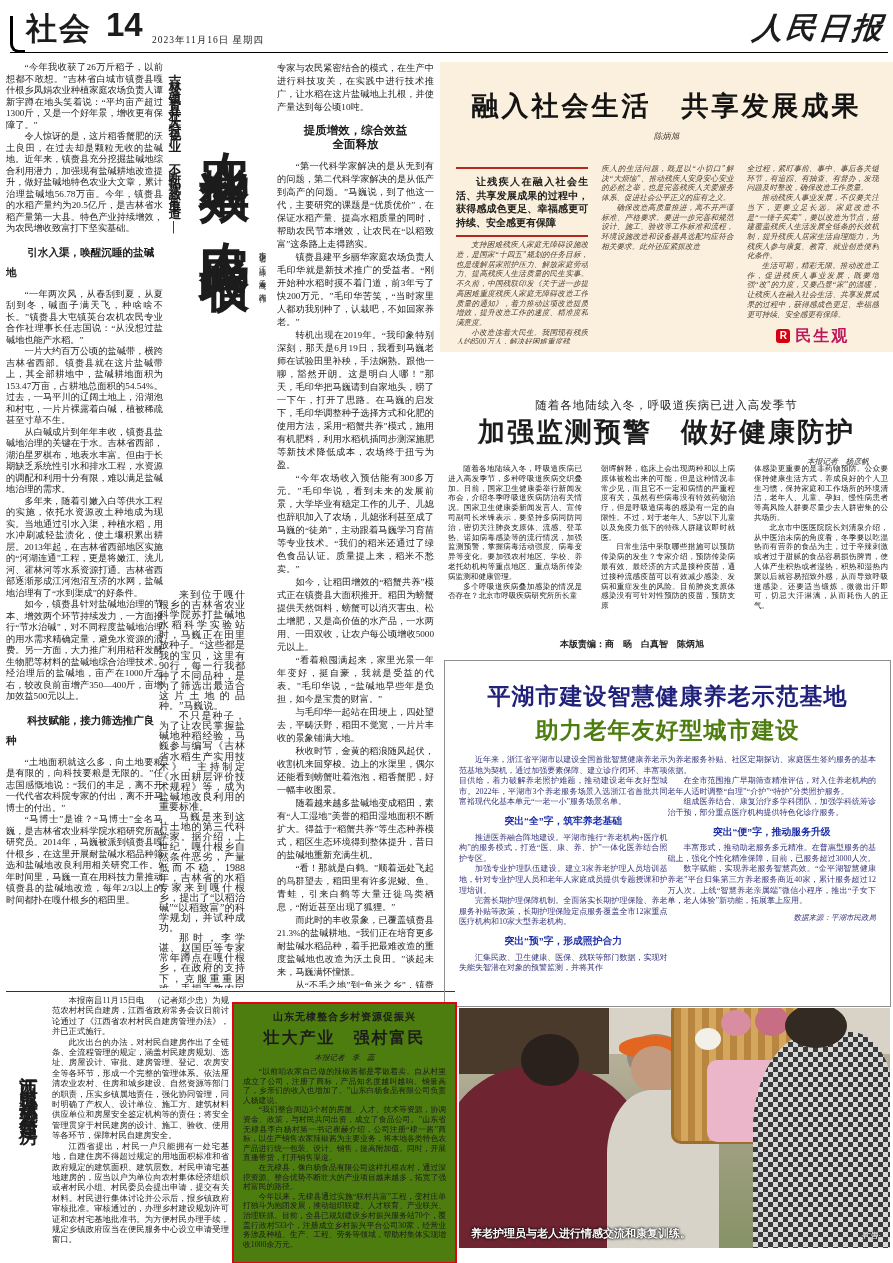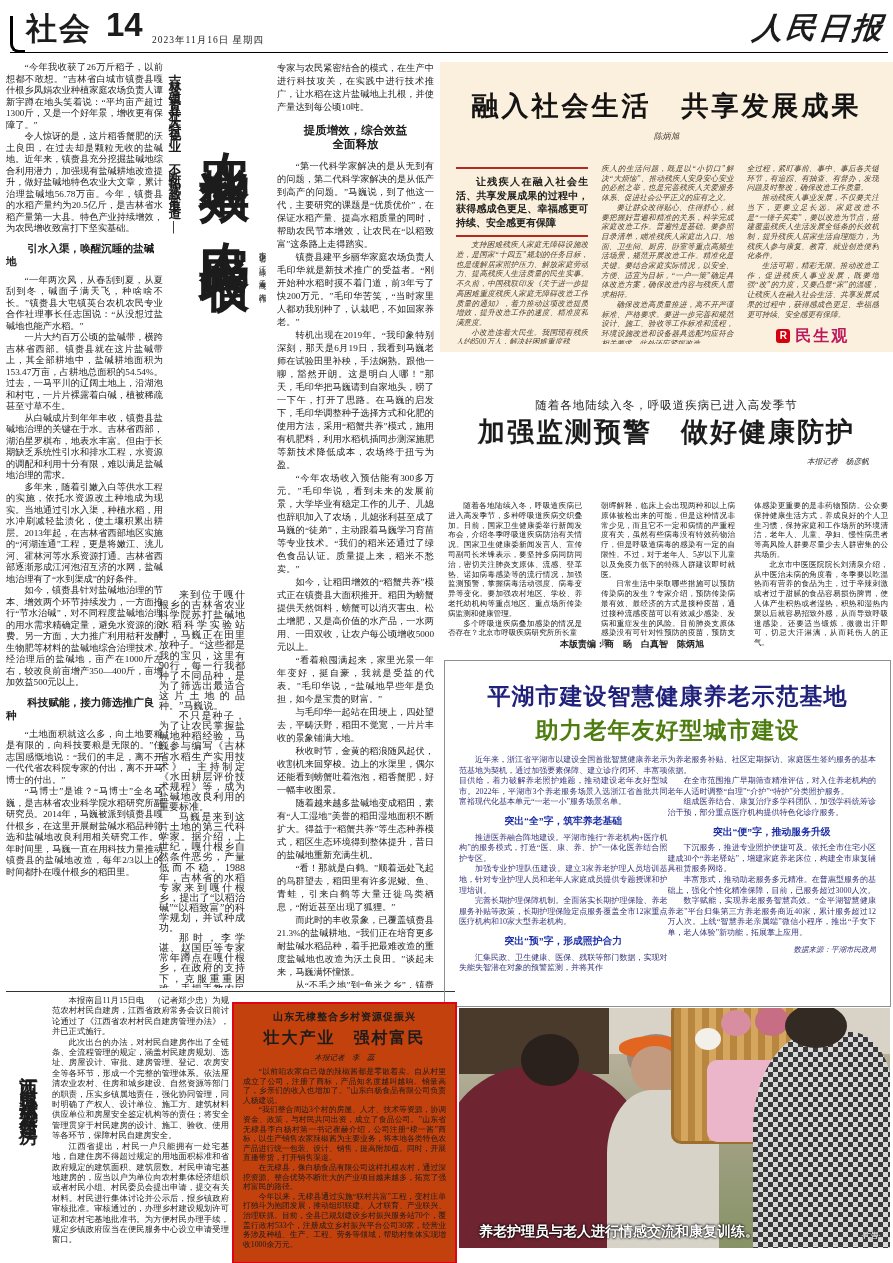--- a/index.html
+++ b/index.html
@@ -17,21 +17,21 @@
           font-size:31px;letter-spacing:2px;}
   .page-num{left:106px;top:6px;font-family:"Liberation Sans",sans-serif;font-weight:700;font-size:33px;}
   .date{left:152px;top:34px;font-size:9.5px;color:#222;letter-spacing:1px;}
   .masthead{right:8px;top:8px;font-size:30px;font-weight:900;font-style:italic;
           letter-spacing:3px;transform:skewX(-6deg);}
   .hrule{left:10px;top:52px;width:878px;height:0;border-top:1.6px solid #000;}
 
   
   .colA{left:6px;top:62px;width:157px;height:926px;font-size:9.2px;line-height:11.5px;overflow:hidden;}
   .colA h3,.wide h3{font-family:"Liberation Sans",sans-serif;}
-  .sub1{font-weight:900;font-size:10.6px;line-height:13px;margin:7px 0;text-indent:2em;text-align:left;}
+  .sub1{font-weight:900;font-size:10.6px;line-height:20px;margin:7px 0;text-indent:2em;text-align:left;}
   .kicker{left:166px;top:64px;height:460px;font-size:12.5px;letter-spacing:6px;font-weight:600;}
   .bigtitle{left:192px;top:112px;height:480px;font-family:"Liberation Sans",sans-serif;
             font-weight:900;font-size:50px;letter-spacing:8px;}
   .mbyline{left:257px;top:246px;height:150px;font-size:7.2px;letter-spacing:1.5px;color:#333;}
   .colB{left:159px;top:590px;width:86px;height:398px;font-size:10px;line-height:10.1px;overflow:hidden;}
   .wide{left:277px;top:62px;width:157px;height:926px;font-size:9.2px;line-height:13px;overflow:hidden;}
   .sub3{font-weight:900;font-size:11.5px;line-height:14px;margin:9px auto;width:110px;
         text-align:center;text-indent:0;}
   .bot-rule{left:6px;top:991px;width:449px;border-top:1.2px solid #333;height:0;}
 
@@ -47,42 +47,42 @@
   .msg-logo{display:flex;align-items:center;justify-content:center;gap:5px;margin-top:10px;font-style:normal;}
   .msg-mark{width:14px;height:14px;background:#d6000f;color:#fff;border-radius:3px;
             font-family:"Liberation Sans",sans-serif;font-weight:900;font-size:10px;
             display:flex;align-items:center;justify-content:center;}
   .msg-text{color:#be185d;font-weight:900;font-size:16px;font-family:"Liberation Sans",sans-serif;letter-spacing:2px;}
 
   
   .h-kicker{left:440px;top:398px;width:453px;text-align:center;font-size:11.5px;letter-spacing:1px;}
   .h-title{left:440px;top:414px;width:453px;text-align:center;font-size:27px;font-weight:900;letter-spacing:2px;}
   .h-byline{left:416px;top:456px;width:453px;text-align:right;font-size:7.8px;color:#333;font-style:italic;}
-  .h-cols{left:448px;top:501px;width:440px;height:156px;display:flex;gap:19px;justify-content:space-between;}
+  .h-cols{left:448px;top:464px;width:440px;height:156px;display:flex;gap:19px;justify-content:space-between;}
   .h-cols .c{flex:1;font-size:7.6px;line-height:9.8px;overflow:hidden;}
   .h-editors{left:560px;top:638px;font-size:9px;font-family:"Liberation Sans",sans-serif;font-weight:700;}
 
   
   .ph-box{left:444px;top:660px;width:445px;height:345px;border:1px solid #8f8f8f;}
   .ph-t1{margin-top:20px;text-align:center;font-family:"Liberation Sans",sans-serif;
          font-weight:900;font-size:23px;color:#20217b;letter-spacing:1px;}
   .ph-t2{text-align:center;font-family:"Liberation Sans",sans-serif;font-weight:900;
          font-size:23px;color:#4d7c0f;margin-top:3px;letter-spacing:1px;}
   .ph-cols{position:absolute;left:14px;right:14px;top:94px;bottom:10px;display:flex;gap:0;}
   .ph-cols .c{flex:1;font-size:8px;line-height:10.6px;color:#34347c;overflow:hidden;}
   .ph-sub{font-family:"Liberation Sans",sans-serif;font-weight:900;font-size:9.8px;color:#1d2fa8;
           text-align:center;text-indent:0;margin:8px 0 6px 0;}
   .ph-src{text-align:right;font-style:italic;font-size:7.5px;margin-top:6px;}
 
   
   .jx-title{left:16px;top:1062px;height:200px;font-size:18.5px;font-weight:900;letter-spacing:4px;}
   .jx-body{left:52px;top:996px;width:177px;height:266px;font-size:8.3px;line-height:10.4px;overflow:hidden;}
 
   
-  .wd-box{left:232px;top:1002px;width:221px;height:258px;border:2.5px solid #e60014;background:#c2410c;}
+  .wd-box{left:232px;top:1002px;width:221px;height:258px;border:2.5px solid #e60014;background:#4d7c0f;}
   .wd-in{position:absolute;left:9px;right:9px;top:6px;bottom:5px;overflow:hidden;}
   .wd-kicker{text-align:center;font-weight:900;font-size:10px;font-family:"Liberation Sans",sans-serif;letter-spacing:1px;}
   .wd-title{text-align:center;font-weight:900;font-size:16px;letter-spacing:2px;margin-top:4px;}
   .wd-byline{text-align:center;font-size:7.5px;margin:4px 0 4px 0;font-style:italic;}
   .wd-body{font-size:7.8px;line-height:9.6px;}
 
   
   .photo{left:459px;top:1008px;width:431px;height:240px;overflow:hidden;
          background:linear-gradient(180deg,#c4b9a5 0%,#a8a58c 40%,#879266 100%);}
   .ph-furn{position:absolute;left:0;top:0;width:150px;height:66px;background:#4a3a2c;}
@@ -99,21 +99,21 @@
   .basket{position:absolute;left:212px;top:-6px;width:124px;height:136px;border-radius:10px;
           background:repeating-linear-gradient(90deg,#b8863f 0 7px,#d5a75e 7px 14px);
           border:3px solid #9c6f2e;}
   .blanket{position:absolute;left:248px;top:52px;width:88px;height:82px;background:#ecb6ca;border-radius:10px;}
   .doll1{position:absolute;left:262px;top:2px;width:30px;height:26px;background:#d98da0;border-radius:50%;}
   .doll2{position:absolute;left:296px;top:-2px;width:34px;height:30px;background:#c76e84;border-radius:50%;}
   .doll3{position:absolute;left:236px;top:20px;width:26px;height:22px;background:#f3f0ea;border-radius:50%;}
   .fig-right{position:absolute;left:294px;top:24px;width:140px;height:216px;border-radius:45% 30% 0 0;
              background:repeating-conic-gradient(#3b3b3b 0% 25%,#d8d8d8 0% 50%) 0 0/10px 10px;}
   .fig-right-head{position:absolute;left:326px;top:-4px;width:62px;height:44px;background:#332a24;border-radius:50%;}
-  .ph-caption{position:absolute;left:20px;bottom:7px;color:#ffffff;font-size:14px;
+  .ph-caption{position:absolute;left:12px;bottom:7px;color:#ffffff;font-size:11px;
               text-shadow:0 0 3px #000,0 0 2px #000;font-weight:700;}
   .ph-ad{position:absolute;right:9px;bottom:7px;color:#e6e6e6;font-size:7.5px;
          text-shadow:0 0 3px #000;}
 </style>
 </head>
 <body>
 
 <div class="page">
 
   <div class="abs corner"></div>
@@ -174,21 +174,20 @@
     <div class="cols">
       <div class="c">
         <div class="redrule"></div>
         <p class="summary">让残疾人在融入社会生活、共享发展成果的过程中，获得感成色更足、幸福感更可持续、安全感更有保障</p>
         <div class="redrule"></div>
         <p>支持困难残疾人家庭无障碍设施改造，是国家“十四五”规划的任务目标，也是缓解居家照护压力、解放家庭劳动力、提高残疾人生活质量的民生实事。不久前，中国残联印发《关于进一步提高困难重度残疾人家庭无障碍改造工作质量的通知》，着力推动这项改造提质增效，提升改造工作的速度、精准度和满意度。</p>
         <p>小改造连着大民生。我国现有残疾人约8500万人，解决好困难重度残</p>
       </div>
       <div class="c">
         <p class="ni">疾人的生活问题，既是以“小切口”解决“大烦恼”、推动残疾人安身安心安业的必然之举，也是完善残疾人关爱服务体系、促进社会公平正义的应有之义。</p>
-        <p>要让群众改得贴心、住得舒心，就要把握好普遍和精准的关系，科学完成家庭改造工作。普遍性是基础。要参照目录清单，瞄准残疾人家庭出入口、地面、卫生间、厨房、卧室等重点高频生活场景，规范开展改造工作。精准化是关键。要结合家庭实际情况，以安全、方便、适宜为目标，“一户一策”确定具体改造方案，确保改造内容与残疾人需求相符。</p>
         <p>确保改造高质量推进，离不开严谨标准、严格要求。要进一步完善和规范设计、施工、验收等工作标准和流程，环境设施改造和设备器具选配均应符合相关要求。此外还应紧抓改造</p>
       </div>
       <div class="c">
         <p class="ni">全过程，紧盯事前、事中、事后各关键环节，有追踪、有抽查、有督办，发现问题及时整改，确保改造工作质量。</p>
         <p>推动残疾人事业发展，不仅要关注当下，更要立足长远。家庭改造不是“一锤子买卖”，要以改造为节点，搭建覆盖残疾人生活发展全链条的长效机制，提升残疾人居家生活自理能力，为残疾人参与康复、教育、就业创造便利化条件。</p>
         <p>生活可期，精彩无限。推动改造工作，促进残疾人事业发展，既要增强“改”的力度，又要凸显“家”的温暖，让残疾人在融入社会生活、共享发展成果的过程中，获得感成色更足、幸福感更可持续、安全感更有保障。</p>
         <div class="msg-logo">
           <span class="msg-mark">R</span>
           <span class="msg-text">民生观</span>
         </div>
@@ -226,21 +225,20 @@
         <p>加强专业护理队伍建设。建立3家养老护理人员培训基地，针对专业护理人员和老年人家庭成员提供专题授课和护理培训。</p>
         <p>完善长期护理保障机制。全面落实长期护理保险、养老服务补贴等政策，长期护理保险定点服务覆盖全市12家重点医疗机构和10家大型养老机构。</p>
         <p class="ph-sub">突出“预”字，形成照护合力</p>
         <p>汇集民政、卫生健康、医保、残联等部门数据，实现对失能失智潜在对象的预警监测，并将其作</p>
       </div>
       <div class="c">
         <p class="ni">为养老服务补贴、社区定期探访、家庭医生签约服务的基本依据。</p>
         <p>在全市范围推广早期筛查精准评估，对入住养老机构的老年人适时调整“自理”“介护”“特护”分类照护服务。</p>
         <p>组成医养结合、康复治疗多学科团队，加强学科统筹诊治干预，部分重点医疗机构提供特色化诊疗服务。</p>
         <p class="ph-sub">突出“便”字，推动服务升级</p>
-        <p>下沉服务，推进专业照护便捷可及。依托全市住宅小区建成30个“养老驿站”，增建家庭养老床位，构建全市康复辅具租赁服务网络。</p>
         <p>丰富形式，推动助老服务多元精准。在普惠型服务的基础上，强化个性化精准保障，目前，已服务超过3000人次。</p>
         <p>数字赋能，实现养老服务智慧高效。“金平湖智慧健康养老”平台归集第三方养老服务商近40家，累计服务超过12万人次。上线“智慧养老亲属端”微信小程序，推出“子女下单，老人体验”新功能，拓展掌上应用。</p>
         <p class="ph-src ni">数据来源：平湖市民政局</p>
       </div>
     </div>
   </div>
 
   <div class="abs vt jx-title">江西出台办法规范农村自建房</div>
   <div class="abs jx-body">
     <p>本报南昌11月15日电　（记者郑少忠）为规范农村村民自建房，江西省政府常务会议日前讨论通过了《江西省农村村民自建房管理办法》，并已正式施行。</p>

